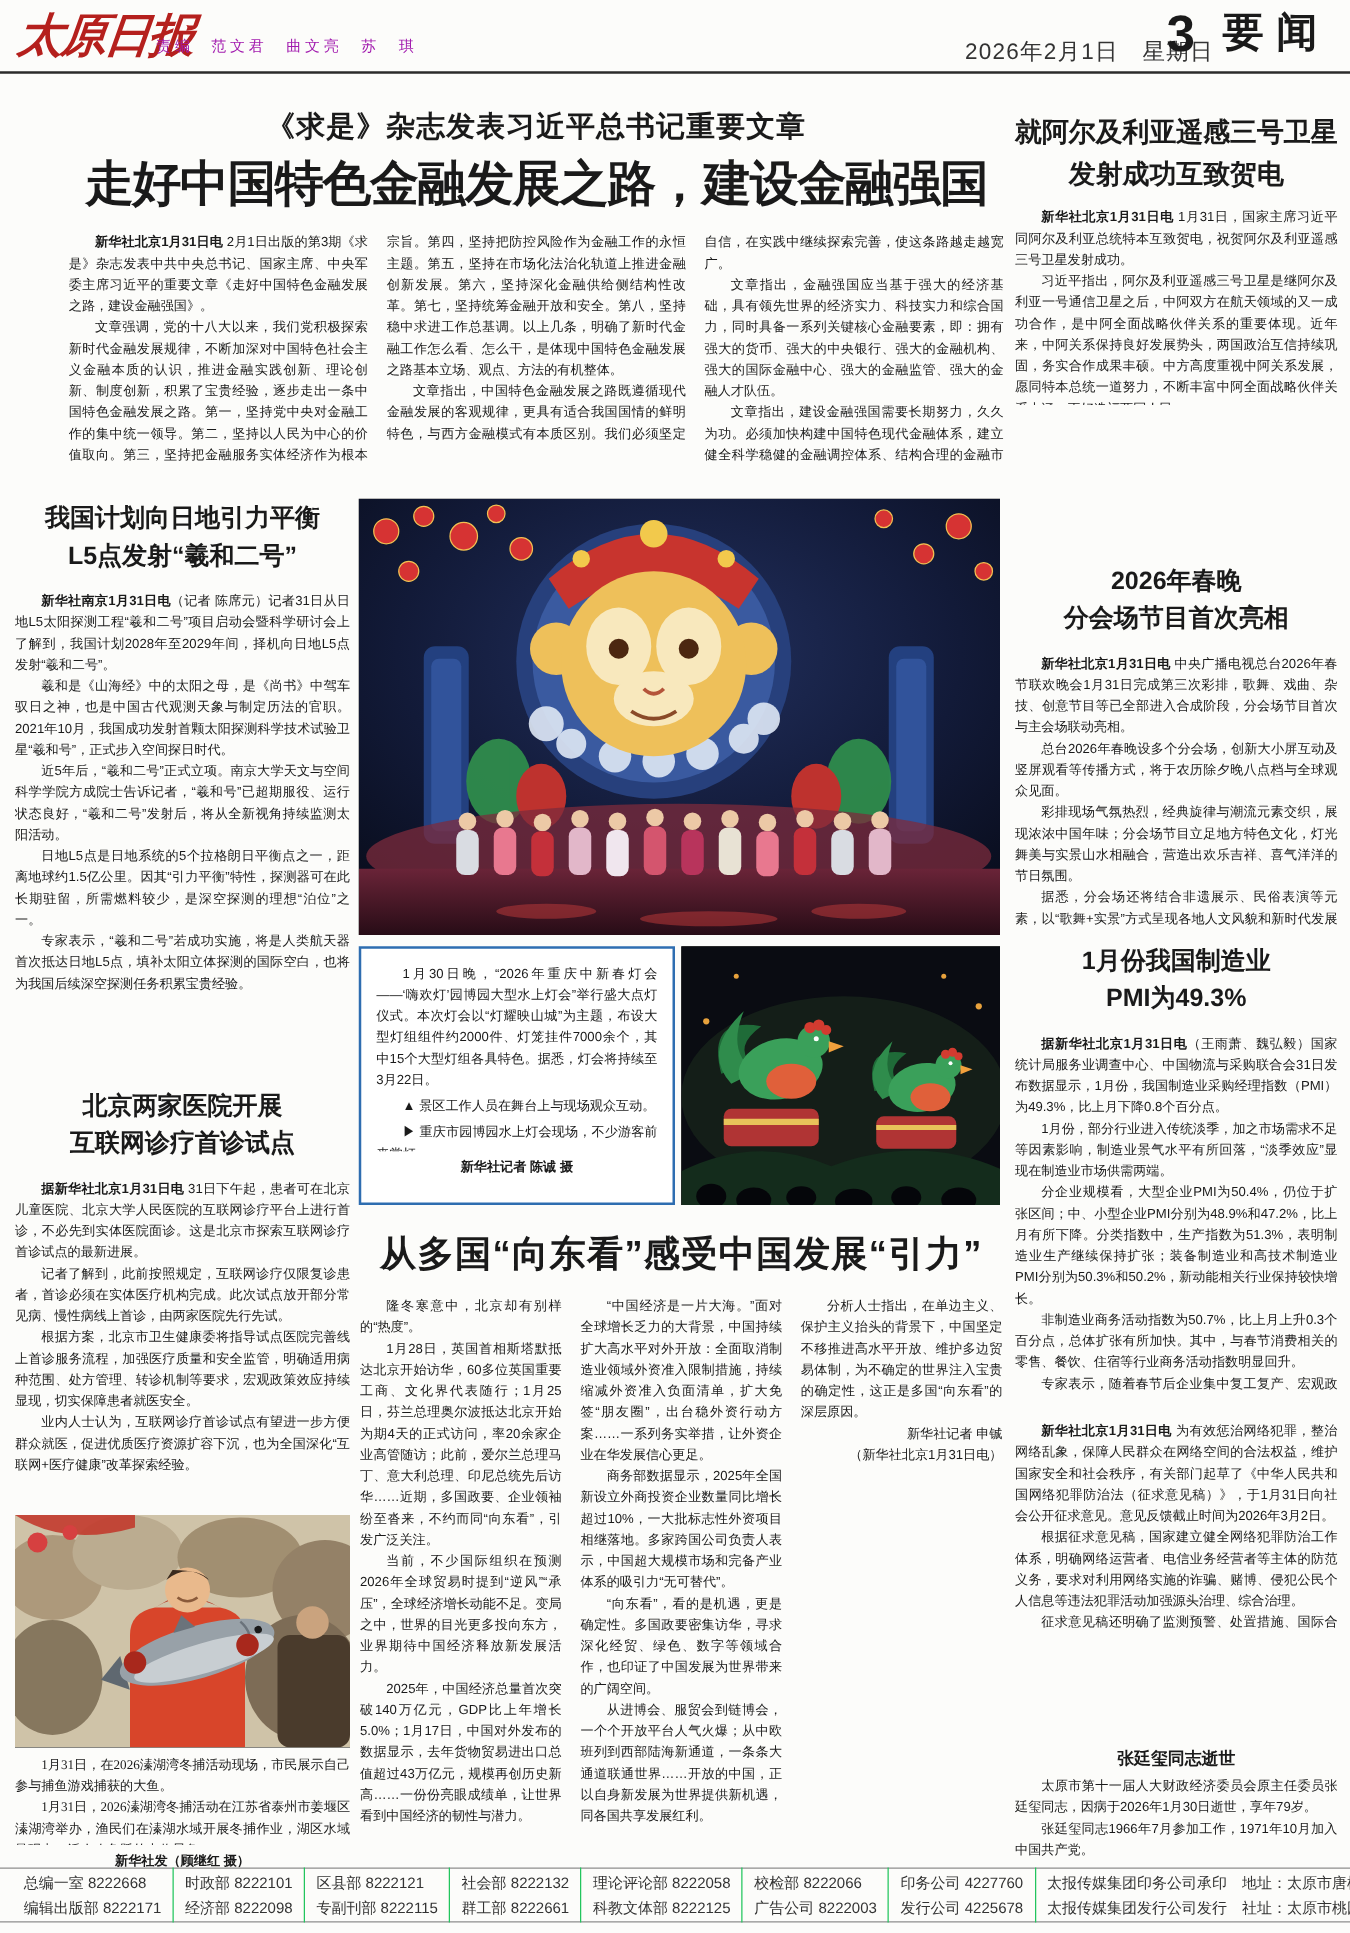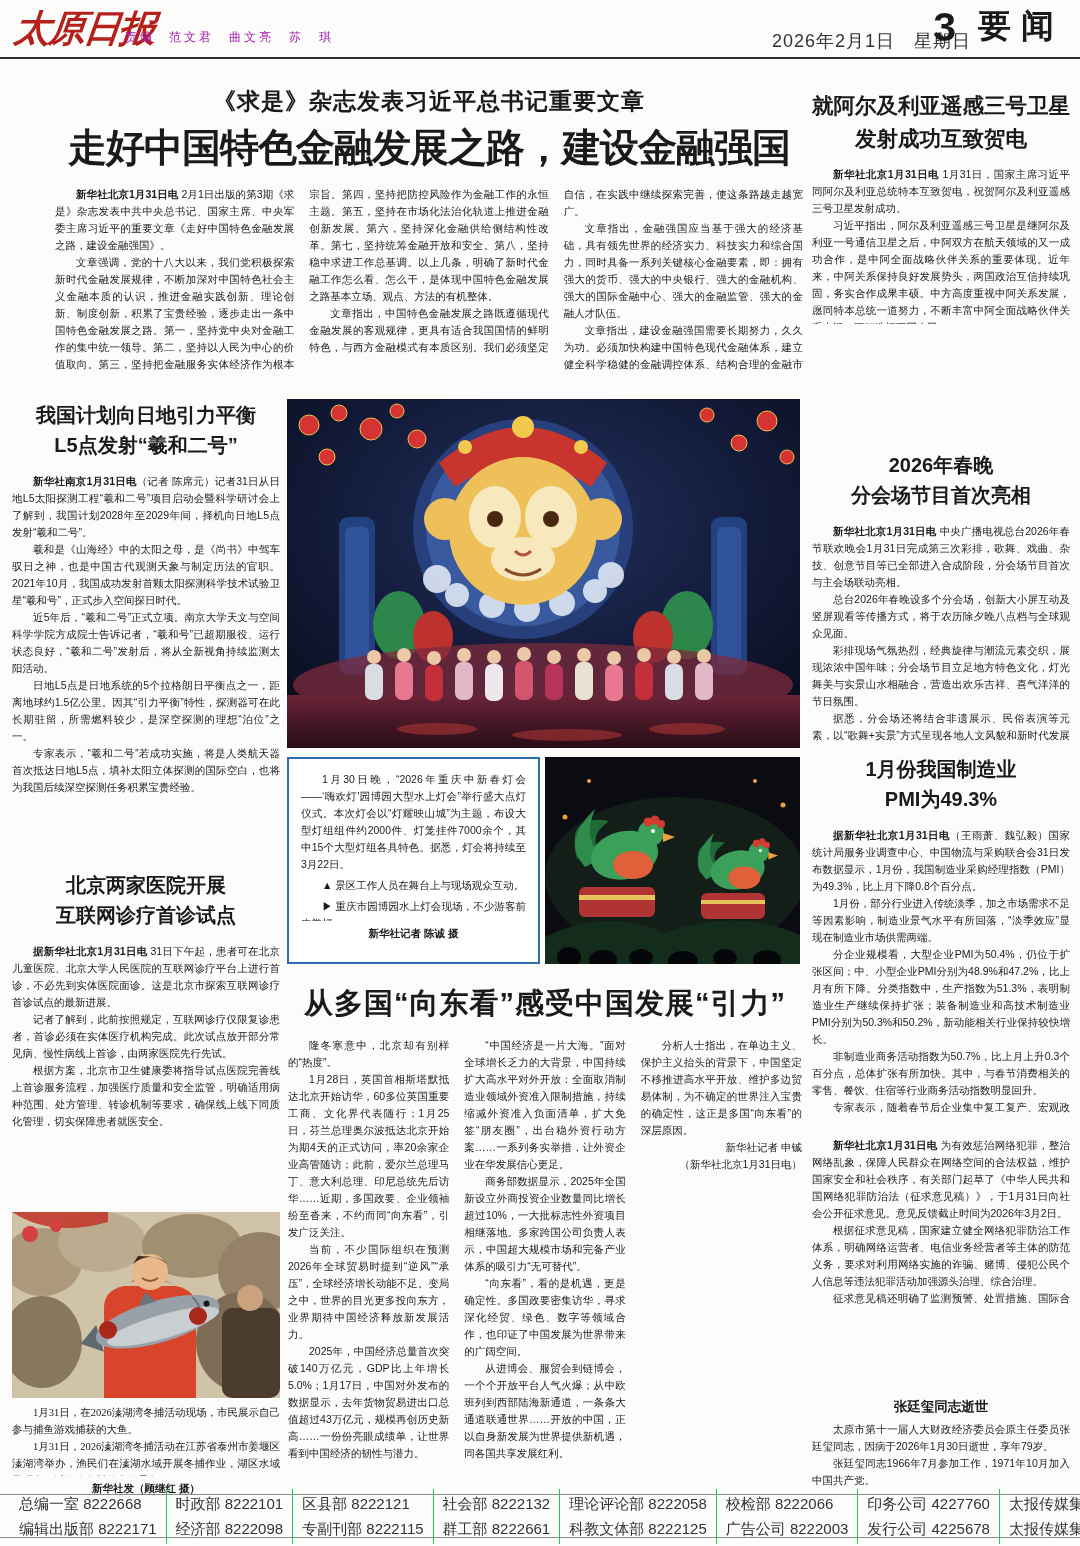--- a/index.html
+++ b/index.html
@@ -34,21 +34,21 @@
   
   .photo{overflow:hidden;background:#000;}
   .photo svg{display:block;}
   
   .caption-box{border:2px solid #2e6db0;box-sizing:border-box;padding:12px 12px 8px;background:#fff;}
   .caption-box .body p{margin-bottom:4px;}
   
   .obit-title{font-size:13.5px;font-weight:bold;text-align:center;margin-bottom:5px;}
   
   .page-footer{left:0;top:1494px;width:1080px;height:44px;border-top:1px solid #8d8d8d;border-bottom:1px solid #8d8d8d;
-    display:flex;align-items:center;box-sizing:border-box;padding:0 10px;font-size:15px;color:#333;background:#fcfcfa;}
+    display:flex;align-items:center;box-sizing:border-box;padding:0 10px;font-size:12px;color:#333;background:#fcfcfa;}
   .fgroup{padding:2px 9px;line-height:1.7;white-space:nowrap;}
   .fgroup + .fgroup{border-left:1px solid #22c55e;}
   .fgroup div{display:block;}
 </style>
 </head>
 <body>
 
 <div class="abs masthead">
   <div class="logo">太原日报</div>
   <div class="editors">
@@ -99,21 +99,22 @@
 </section>
 
 <section class="abs" style="left:12px;top:870px;width:268px;">
   <div class="hl-sm">
     <div>北京两家医院开展</div>
     <div>互联网诊疗首诊试点</div>
   </div>
   <div class="body" style="margin-top:13px;height:262px;">
       <p><b>据新华社北京1月31日电</b> 31日下午起，患者可在北京儿童医院、北京大学人民医院的互联网诊疗平台上进行首诊，不必先到实体医院面诊。这是北京市探索互联网诊疗首诊试点的最新进展。</p>
       <p>记者了解到，此前按照规定，互联网诊疗仅限复诊患者，首诊必须在实体医疗机构完成。此次试点放开部分常见病、慢性病线上首诊，由两家医院先行先试。</p>
-      <p>根据方案，北京市卫生健康委将指导试点医院完善线上首诊服务流程，加强医疗质量和安全监管，明确适用病种范围、处方管理、转诊机制等要求，确保线上线下同质化管理，切实保障患者就医安全。</p>
+      <p>根据方案，北京市卫生健康委将指导试点医院完善线上首诊服务流程，加强医疗质量和安全监管，明确适用病种范围、处方管理、转诊机制等要求，宏观政策效应持续显现，切实保障患者就医安全。</p>
+      <p>业内人士认为，互联网诊疗首诊试点有望进一步方便群众就医，促进优质医疗资源扩容下沉，也为全国深化“互联网+医疗健康”改革探索经验。</p>
     </div>
 </section>
 
 <div class="abs photo" style="left:287px;top:399px;width:513px;height:349px;">
   <svg width="513" height="349" viewBox="0 0 513 349" xmlns="http://www.w3.org/2000/svg">
     <defs>
       <radialGradient id="gBg" cx="50%" cy="35%" r="80%">
         <stop offset="0%" stop-color="#22305e"></stop>
           <stop offset="55%" stop-color="#121a38"></stop>
           <stop offset="100%" stop-color="#070a16"></stop>

